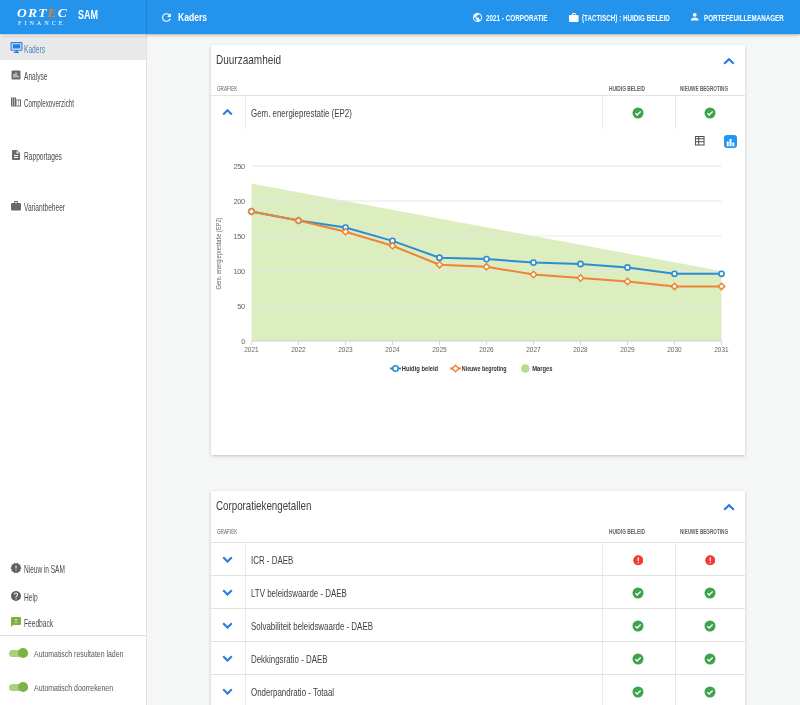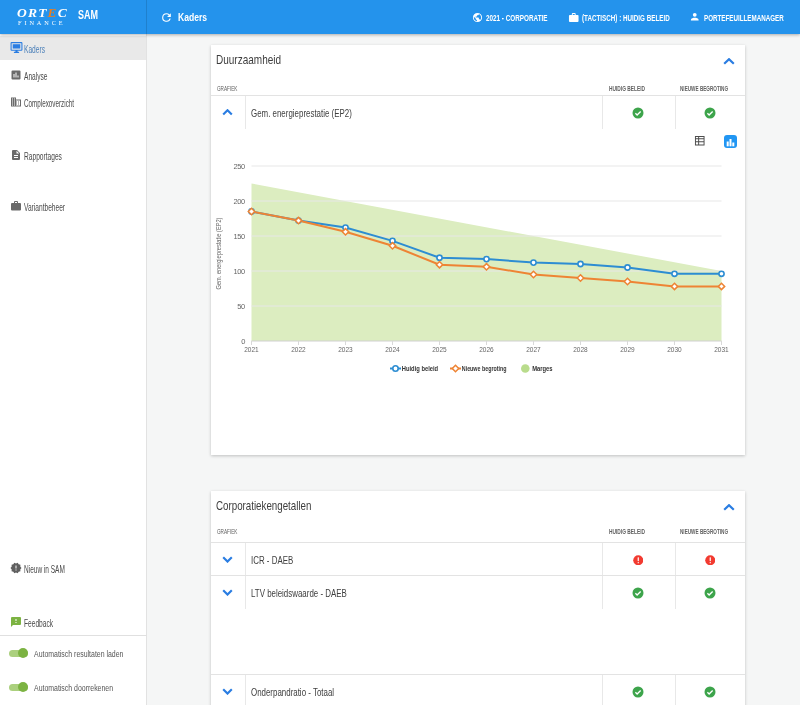--- a/index.html
+++ b/index.html
@@ -77,20 +77,26 @@
       <svg width="12" height="12" viewBox="0 0 24 24" fill="#6a6a6a">
         <path d="M20 6h-4V4a2 2 0 0 0-2-2h-4a2 2 0 0 0-2 2v2H4a2 2 0 0 0-2 2v11a2 2 0 0 0 2 2h16a2 2 0 0 0 2-2V8a2 2 0 0 0-2-2zm-6 0h-4V4h4v2z"></path>
       </svg>
       <span class="t" style="left:24px;top:6.5px;font-size:10.5px;font-weight:normal;color:#494949;transform:scaleX(0.63);">Variantbeheer</span>
     </div>
 <div class="mi" style="top:522px;">
       <svg width="12" height="12" viewBox="0 0 24 24" fill="#5f5f5f">
         <path d="M23 12l-2.44-2.79.34-3.69-3.61-.82-1.89-3.2L12 2.96 8.6 1.5 6.71 4.69 3.1 5.5l.34 3.7L1 12l2.44 2.79-.34 3.7 3.61.82L8.6 22.5l3.4-1.47 3.4 1.46 1.89-3.19 3.61-.82-.34-3.69L23 12zm-10 5h-2v-2h2v2zm0-4h-2V7h2v6z"></path>
       </svg>
       <span class="t" style="left:24px;top:6.5px;font-size:10.5px;font-weight:normal;color:#494949;transform:scaleX(0.62);">Nieuw in SAM</span>
+    </div>
+<div class="mi" style="top:550px;">
+      <svg width="12" height="12" viewBox="0 0 24 24" fill="#5f5f5f">
+        <path d="M12 2a10 10 0 1 0 0 20 10 10 0 0 0 0-20zm1 17h-2v-2h2v2zm2.07-7.75l-.9.92C13.45 12.9 13 13.5 13 15h-2v-.5c0-1.1.45-2.1 1.17-2.83l1.24-1.26A1.96 1.96 0 0 0 12 7a2 2 0 0 0-2 2H8a4 4 0 1 1 8 0c0 .88-.36 1.68-.93 2.25z"></path>
+      </svg>
+      <span class="t" style="left:24px;top:6.5px;font-size:10.5px;font-weight:normal;color:#494949;transform:scaleX(0.63);">Help</span>
     </div>
 <div class="mi" style="top:576px;">
       <svg width="12" height="12" viewBox="0 0 24 24" fill="#7cb342">
         <path d="M20 2H4a2 2 0 0 0-2 2v18l4-4h14a2 2 0 0 0 2-2V4a2 2 0 0 0-2-2zm-7 12h-2v-2h2v2zm0-4h-2V6h2v4z"></path>
       </svg>
       <span class="t" style="left:24px;top:6.5px;font-size:10.5px;font-weight:normal;color:#494949;transform:scaleX(0.63);">Feedback</span>
     </div>
 <div style="position:absolute;left:0;top:601px;width:147px;height:1px;background:#e0e0e0;"></div>
 <div class="tgl" style="top:613px;">
       <div class="track"></div>
@@ -250,20 +256,54 @@
 <span class="t" style="left:39.5px;top:11px;font-size:11px;font-weight:normal;color:#404040;transform:scaleX(0.72);">LTV beleidswaarde - DAEB</span>
 <svg class="si" style="left:420.5px;top:10.8px;" width="12" height="12" viewBox="0 0 24 24">
         <circle cx="12" cy="12" r="11" fill="#3da44b"></circle>
         <path d="M6.8 12.6l3.4 3.3L17.3 9" fill="none" stroke="#fff" stroke-width="2.7"></path>
       </svg>
       <svg class="si" style="left:492.5px;top:10.8px;" width="12" height="12" viewBox="0 0 24 24">
         <circle cx="12" cy="12" r="11" fill="#3da44b"></circle>
         <path d="M6.8 12.6l3.4 3.3L17.3 9" fill="none" stroke="#fff" stroke-width="2.7"></path>
       </svg>
 </div>
+    <div class="trow" style="top:117px;">
+<div class="vl" style="left:33.5px;"></div>
+      <div class="vl" style="left:390.5px;"></div>
+      <div class="vl" style="left:463.5px;"></div>
+<svg class="chv" style="left:11px;top:13px;" width="11" height="7" viewBox="0 0 11 7">
+        <path d="M1.2 1.2 L5.5 5.6 L9.8 1.2" fill="none" stroke="#2a7de2" stroke-width="2.1"></path>
+      </svg>
+<span class="t" style="left:39.5px;top:11px;font-size:11px;font-weight:normal;color:#404040;transform:scaleX(0.72);">Solvabiliteit beleidswaarde - DAEB</span>
+<svg class="si" style="left:420.5px;top:10.8px;" width="12" height="12" viewBox="0 0 24 24">
+        <circle cx="12" cy="12" r="11" fill="#3da44b"></circle>
+        <path d="M6.8 12.6l3.4 3.3L17.3 9" fill="none" stroke="#fff" stroke-width="2.7"></path>
+      </svg>
+      <svg class="si" style="left:492.5px;top:10.8px;" width="12" height="12" viewBox="0 0 24 24">
+        <circle cx="12" cy="12" r="11" fill="#3da44b"></circle>
+        <path d="M6.8 12.6l3.4 3.3L17.3 9" fill="none" stroke="#fff" stroke-width="2.7"></path>
+      </svg>
+</div>
+    <div class="trow" style="top:150px;">
+<div class="vl" style="left:33.5px;"></div>
+      <div class="vl" style="left:390.5px;"></div>
+      <div class="vl" style="left:463.5px;"></div>
+<svg class="chv" style="left:11px;top:13px;" width="11" height="7" viewBox="0 0 11 7">
+        <path d="M1.2 1.2 L5.5 5.6 L9.8 1.2" fill="none" stroke="#2a7de2" stroke-width="2.1"></path>
+      </svg>
+<span class="t" style="left:39.5px;top:11px;font-size:11px;font-weight:normal;color:#404040;transform:scaleX(0.72);">Dekkingsratio - DAEB</span>
+<svg class="si" style="left:420.5px;top:10.8px;" width="12" height="12" viewBox="0 0 24 24">
+        <circle cx="12" cy="12" r="11" fill="#3da44b"></circle>
+        <path d="M6.8 12.6l3.4 3.3L17.3 9" fill="none" stroke="#fff" stroke-width="2.7"></path>
+      </svg>
+      <svg class="si" style="left:492.5px;top:10.8px;" width="12" height="12" viewBox="0 0 24 24">
+        <circle cx="12" cy="12" r="11" fill="#3da44b"></circle>
+        <path d="M6.8 12.6l3.4 3.3L17.3 9" fill="none" stroke="#fff" stroke-width="2.7"></path>
+      </svg>
+</div>
     <div class="trow" style="top:183px;">
 <div class="vl" style="left:33.5px;"></div>
       <div class="vl" style="left:390.5px;"></div>
       <div class="vl" style="left:463.5px;"></div>
 <svg class="chv" style="left:11px;top:13px;" width="11" height="7" viewBox="0 0 11 7">
         <path d="M1.2 1.2 L5.5 5.6 L9.8 1.2" fill="none" stroke="#2a7de2" stroke-width="2.1"></path>
       </svg>
 <span class="t" style="left:39.5px;top:11px;font-size:11px;font-weight:normal;color:#404040;transform:scaleX(0.72);">Onderpandratio - Totaal</span>
 <svg class="si" style="left:420.5px;top:10.8px;" width="12" height="12" viewBox="0 0 24 24">
         <circle cx="12" cy="12" r="11" fill="#3da44b"></circle>

